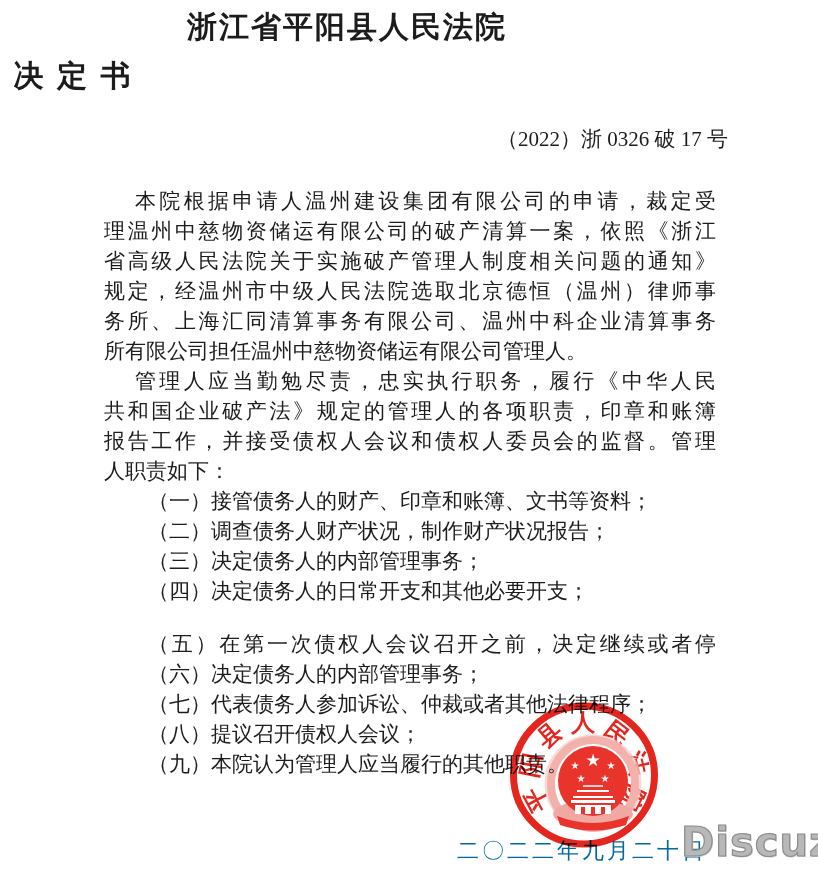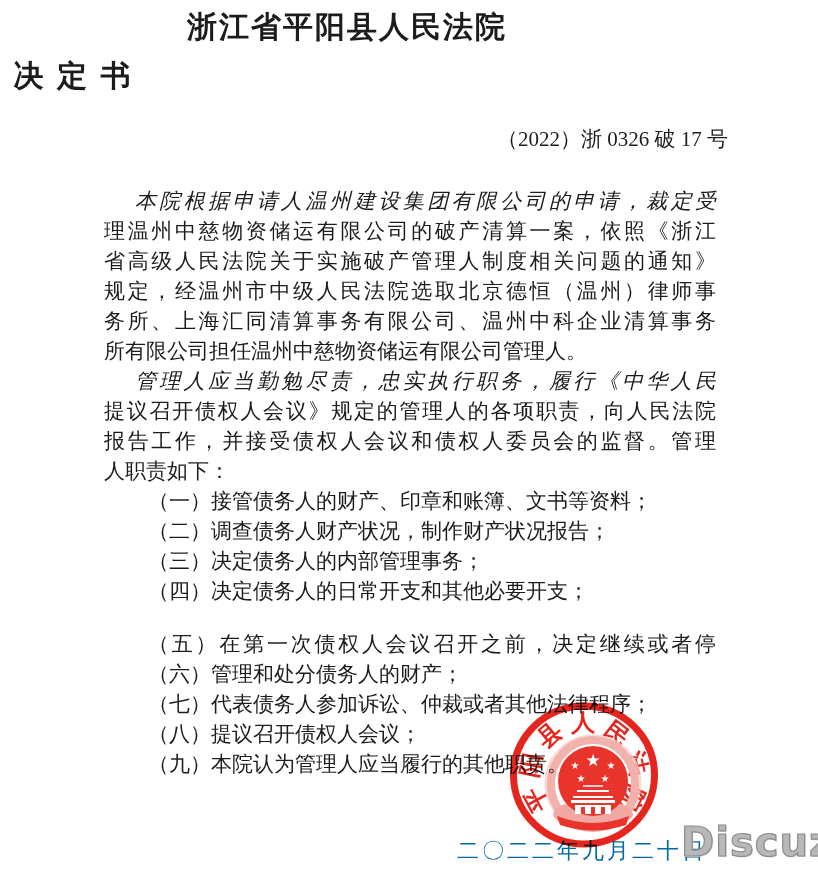--- a/index.html
+++ b/index.html
@@ -27,21 +27,21 @@
     text-align:right;font-size:21px;line-height:30px;margin-left:48px;
   }
   .body-text{
     position:absolute;left:104px;top:186px;width:612px;
     font-size:21px;
   }
   .line{
     height:30px;line-height:30px;white-space:nowrap0;
     text-align:justify;
   }
-  .para-first{text-indent:31px;text-align-last:justify;font-style:italic;}
+  .para-first{text-indent:31px;text-align-last:justify;}
   .cont-just{text-align-last:justify;}
   .cont-end{text-align-last:left;}
   .item-first{text-indent:44px;text-align-last:justify;margin-top:23px;}
   .item-end{text-indent:44px;text-align-last:left;}
   .doc-date{
     position:absolute;left:457px;top:836px;
     font-size:22px;line-height:30px;letter-spacing:3px;
     color:#0369a1;
     font-family:Liberation Serif, serif;
   }
@@ -79,29 +79,29 @@
   <div class="case-number">（2022）浙 0326 破 17 号</div>
 
   <div class="body-text">
       <div class="line para-first">本院根据申请人温州建设集团有限公司的申请，裁定受</div>
       <div class="line cont-just">理温州中慈物资储运有限公司的破产清算一案，依照《浙江</div>
       <div class="line cont-just">省高级人民法院关于实施破产管理人制度相关问题的通知》</div>
       <div class="line cont-just">规定，经温州市中级人民法院选取北京德恒（温州）律师事</div>
       <div class="line cont-just">务所、上海汇同清算事务有限公司、温州中科企业清算事务</div>
       <div class="line cont-end">所有限公司担任温州中慈物资储运有限公司管理人。</div>
       <div class="line para-first">管理人应当勤勉尽责，忠实执行职务，履行《中华人民</div>
-      <div class="line cont-just">提议召开债权人会议》规定的管理人的各项职责，向人民法院</div>
+      <div class="line cont-just">共和国企业破产法》规定的管理人的各项职责，印章和账簿</div>
       <div class="line cont-just">报告工作，并接受债权人会议和债权人委员会的监督。管理</div>
       <div class="line cont-end">人职责如下：</div>
       <div class="line item-end">（一）接管债务人的财产、印章和账簿、文书等资料；</div>
       <div class="line item-end">（二）调查债务人财产状况，制作财产状况报告；</div>
       <div class="line item-end">（三）决定债务人的内部管理事务；</div>
       <div class="line item-end">（四）决定债务人的日常开支和其他必要开支；</div>
       <div class="line item-first">（五）在第一次债权人会议召开之前，决定继续或者停</div>
-      <div class="line item-end">（六）管理和处分债务人的财产；</div>
+      <div class="line item-end">（六）决定债务人的内部管理事务；</div>
       <div class="line item-end">（七）代表债务人参加诉讼、仲裁或者其他法律程序；</div>
       <div class="line item-end">（八）提议召开债权人会议；</div>
       <div class="line item-end">（九）本院认为管理人应当履行的其他职责。</div>
     </div>
 
   <div class="doc-date">二〇二二年九月二十日</div>
 
   <svg class="seal" viewBox="0 0 152 146" xmlns="http://www.w3.org/2000/svg">
 
     <ellipse cx="75" cy="73" rx="70.5" ry="69" fill="none" stroke="#e2150d" stroke-width="7"></ellipse>

